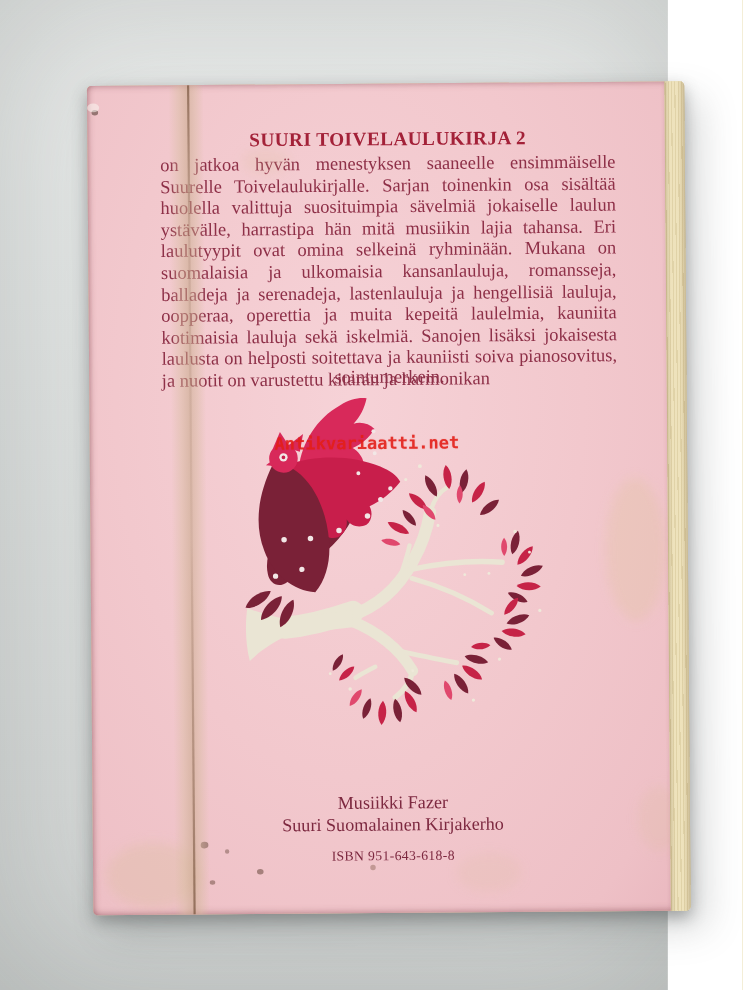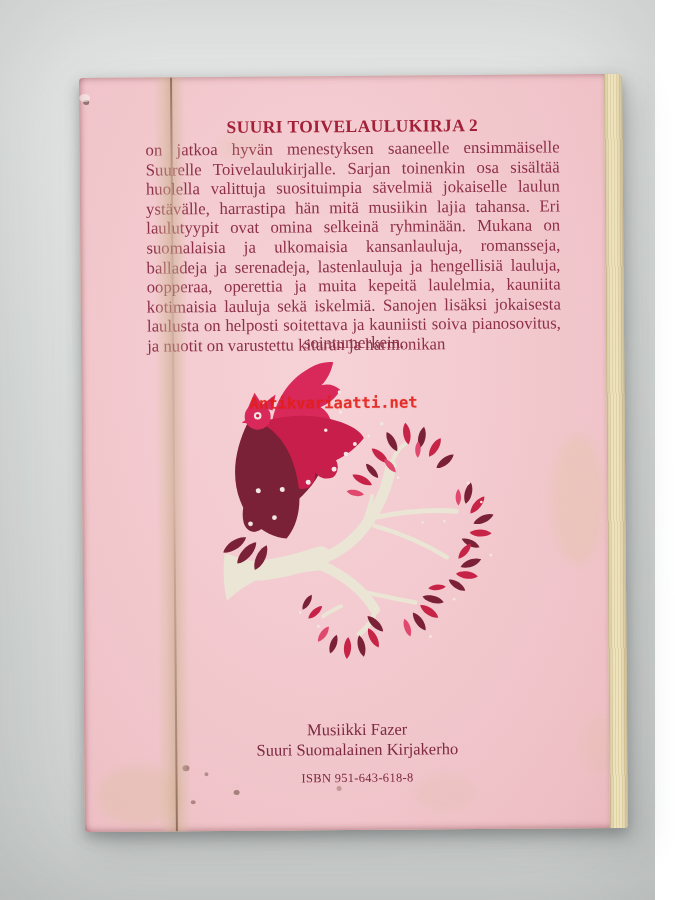--- a/index.html
+++ b/index.html
@@ -1,19 +1,19 @@
 <!DOCTYPE html>
 <html><head>
 <meta charset="utf-8">
 <style>
   * { margin:0; padding:0; box-sizing:border-box; }
   body { width:675px; height:900px; overflow:hidden; font-family:"Liberation Serif", serif; }
 
   .photo {
-    position:relative; width:655px; height:900px;
+    position:relative; width:607px; height:900px;
     background:linear-gradient(180deg,#e9ebea 0%,#e2e5e4 30%,#d8dbda 70%,#cfd2d1 100%);
     box-shadow:inset 0 0 140px rgba(110,115,114,.30);
   }
 
   .book {
     position:absolute; left:79px; top:76px; width:543px; height:754px;
     transform:rotate(-0.45deg); transform-origin:50% 0;
     border-radius:4px;
     box-shadow:0 6px 14px rgba(80,85,85,.45), 14px 16px 34px rgba(80,85,85,.22);
     background:#e9dcae;

